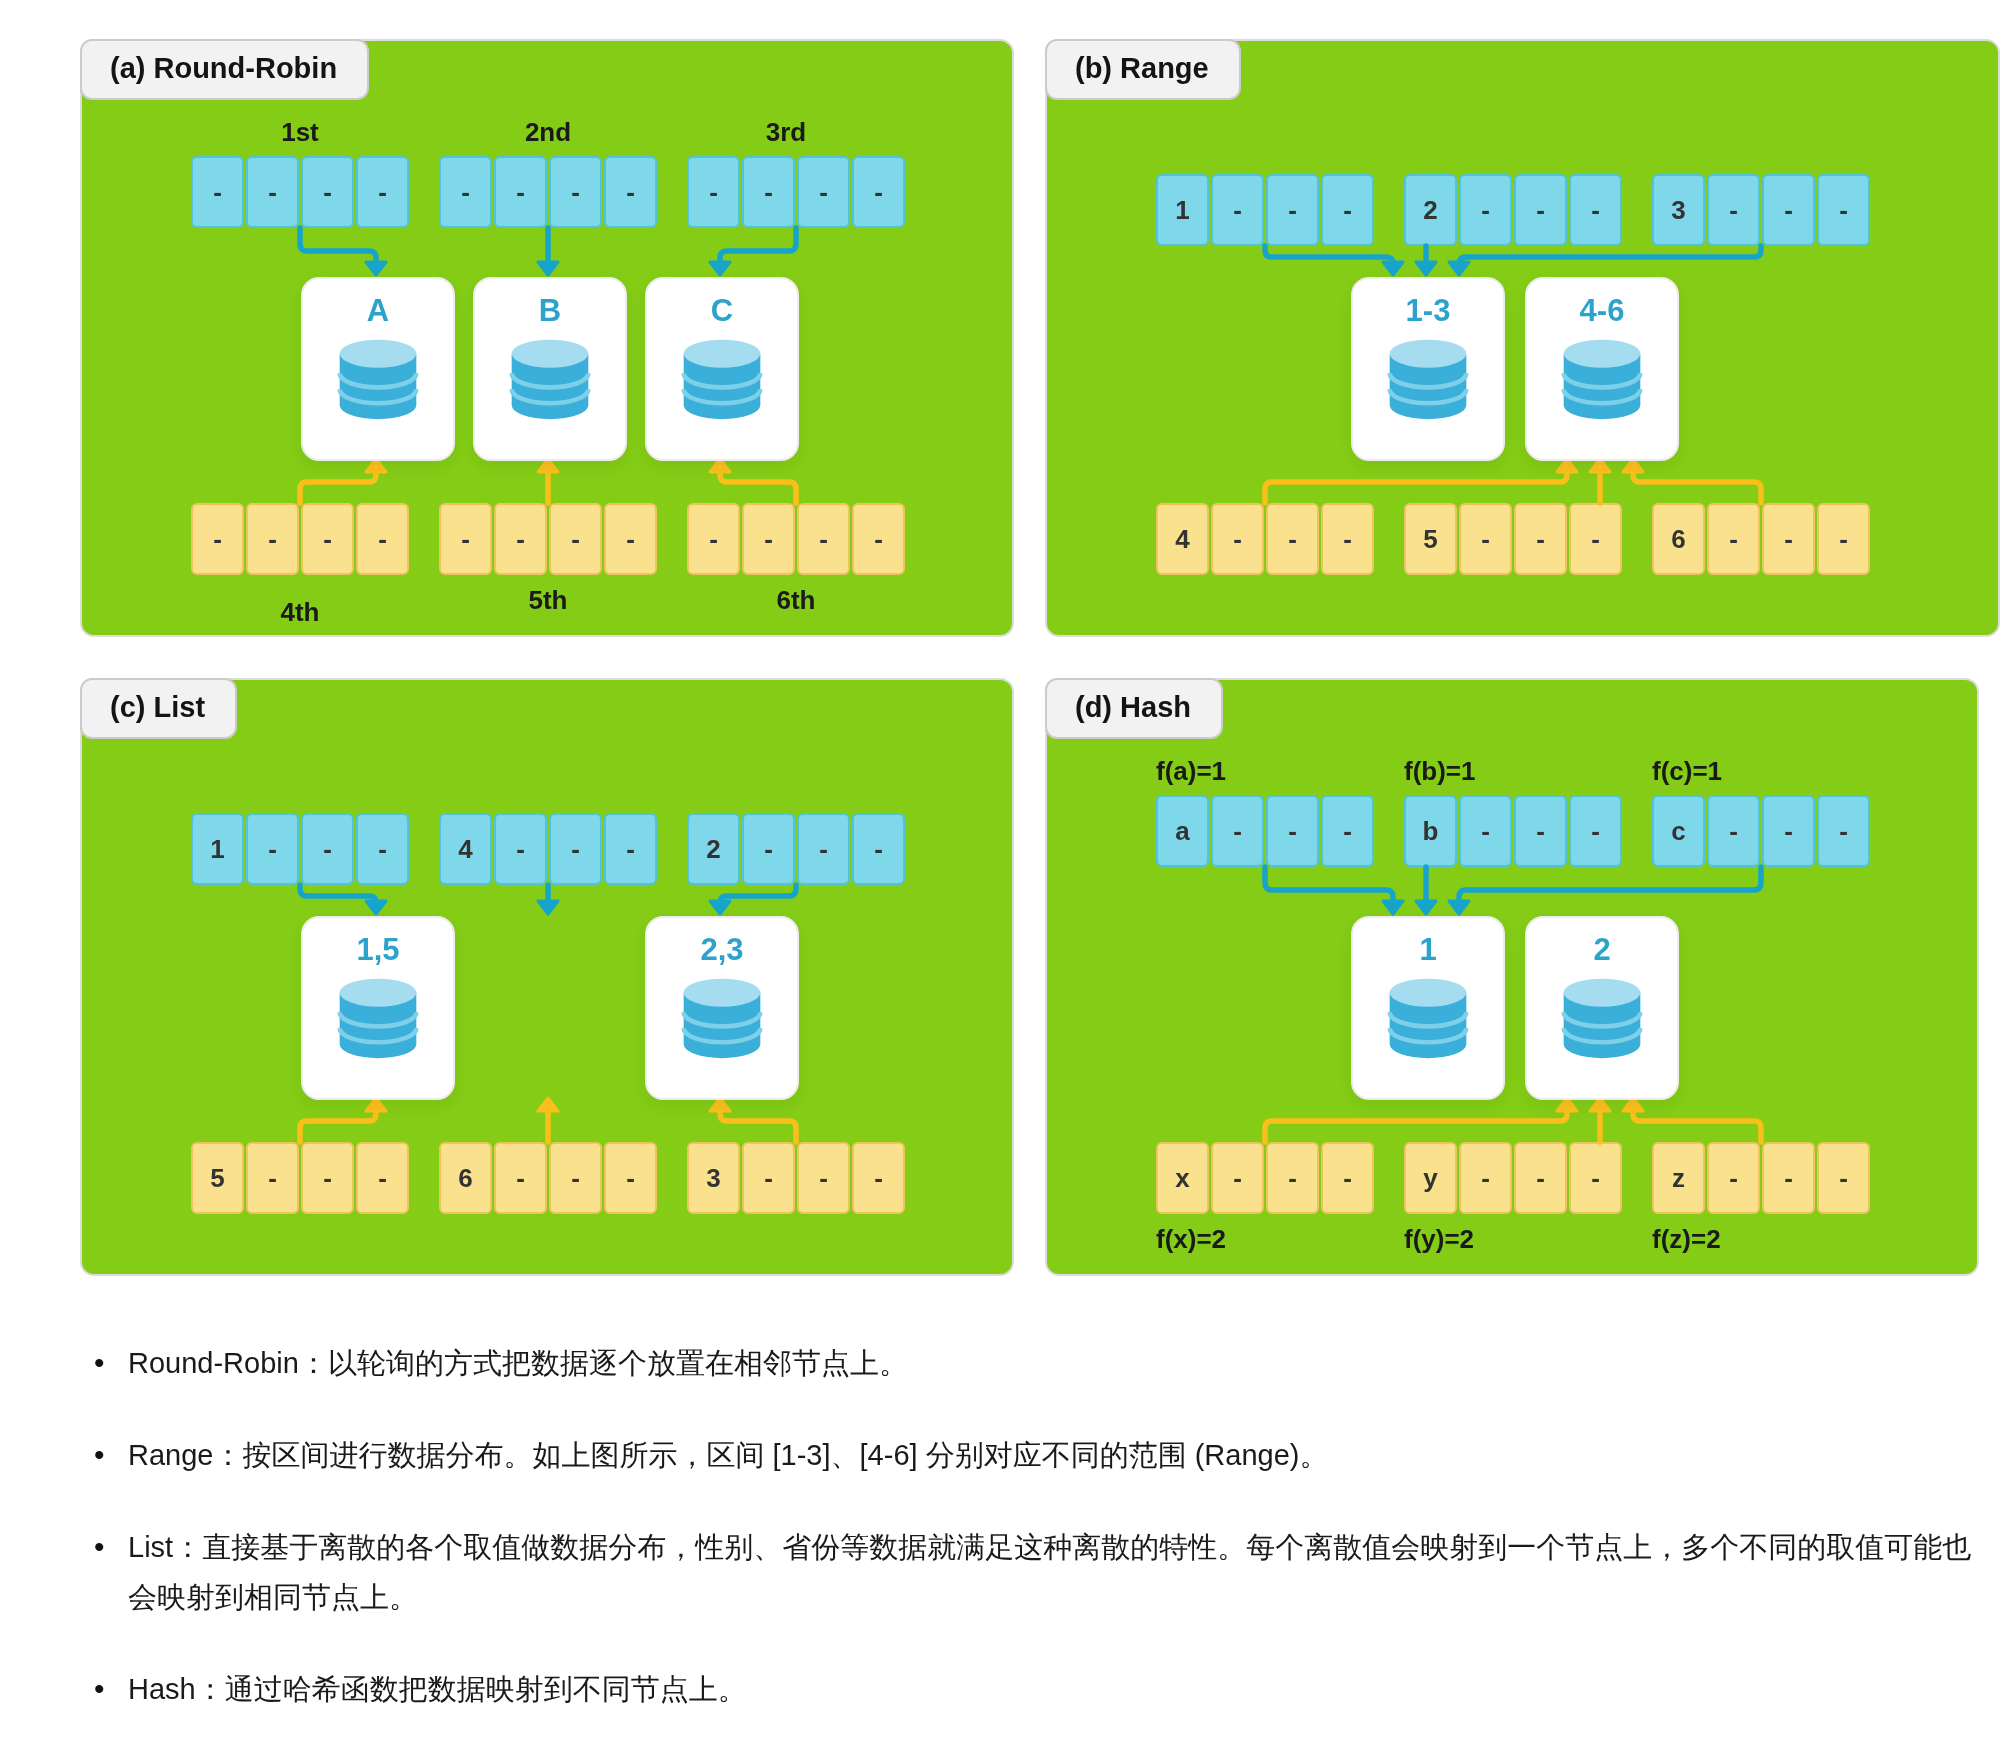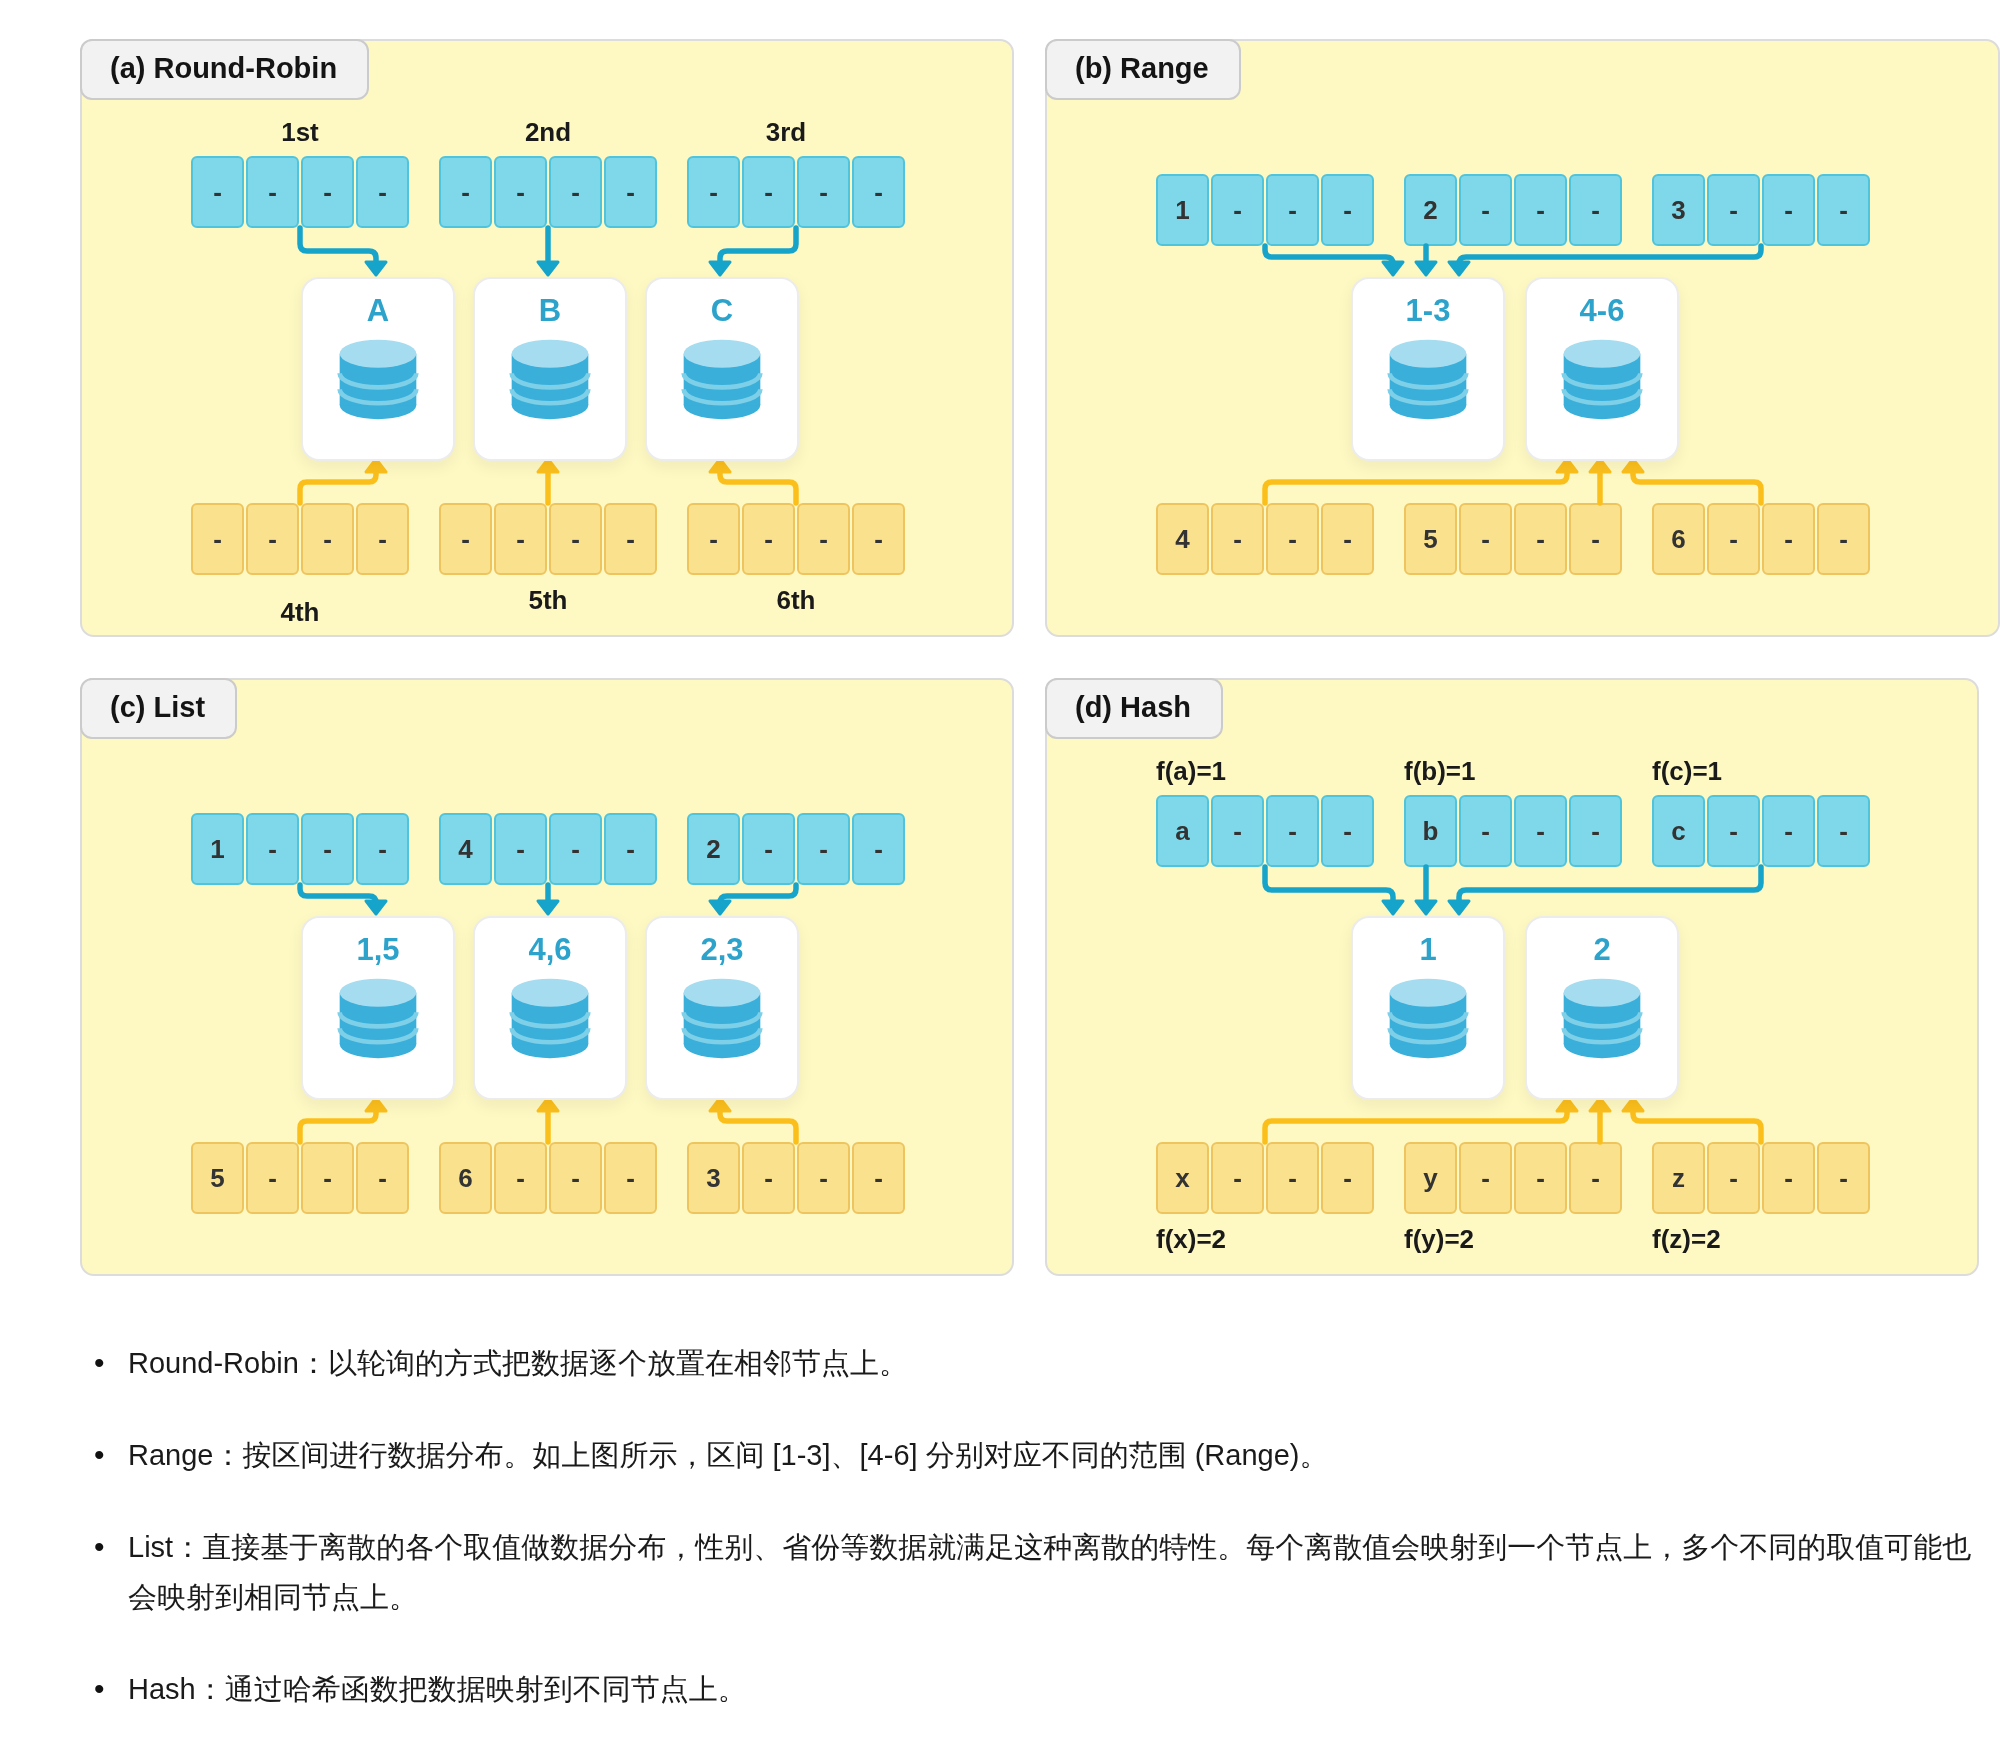--- a/index.html
+++ b/index.html
@@ -1,18 +1,18 @@
 <!DOCTYPE html>
 <html style="--blue-fill: #7FD8E9; --blue-border: #4FC4DC; --yellow-fill: #FAE18E; --yellow-border: #EEC45F; --node-label: #2DA3CB; --panel-border: #DCDCDC; --tab-bg: #F2F2F2; --tab-border: #CBCBCB;"><head>
 <meta charset="utf-8">
 <style>
   html,body{margin:0;padding:0;background:#fff;}
   .page{position:relative;width:2010px;height:1746px;background:#fff;overflow:hidden;
         font-family:"Liberation Sans","DejaVu Sans",sans-serif;}
-  .panel{position:absolute;width:930px;height:594px;background:#fef9c3;
+  .panel{position:absolute;width:930px;height:594px;background:#84cc16;
          border:2px solid var(--panel-border,#dcdcdc);border-radius:14px;}
   .tab{position:absolute;top:-2px;left:-2px;background:var(--tab-bg,#f2f2f2);
        border:2px solid var(--tab-border,#cbcbcb);border-radius:12px;
        padding:11px 30px 13px 28px;font-size:29px;font-weight:600;color:#141414;
        white-space:nowrap;z-index:3;}
   .col-label{position:absolute;width:218px;font-size:26px;font-weight:700;color:#1a1a1a;}
   .col-label.center{text-align:center;}
   .col-label.left{text-align:left;}
   .row{position:absolute;display:flex;gap:2px;}
   .cell{width:53px;height:72px;border-radius:6px;box-sizing:border-box;
@@ -239,30 +239,20 @@
       <div class="node" style="left:219px;top:236px;">
         <div class="node-label">1,5</div>
         <svg width="94" height="86" viewBox="0 0 100 92">
           <ellipse cx="50" cy="75" rx="41" ry="15" fill="#3AAFDA"></ellipse>
           <rect x="9" y="20" width="82" height="55" fill="#3AAFDA"></rect>
           <path d="M9,41 a41,15 0 0 0 82,0" fill="none" stroke="#7ECFE8" stroke-width="5"></path>
           <path d="M9,58 a41,15 0 0 0 82,0" fill="none" stroke="#7ECFE8" stroke-width="5"></path>
           <ellipse cx="50" cy="20" rx="41" ry="15" fill="#A5DCF0"></ellipse>
         </svg>
       </div>
-      <div class="node" style="left:391px;top:236px;">
-        <div class="node-label">4,6</div>
-        <svg width="94" height="86" viewBox="0 0 100 92">
-          <ellipse cx="50" cy="75" rx="41" ry="15" fill="#3AAFDA"></ellipse>
-          <rect x="9" y="20" width="82" height="55" fill="#3AAFDA"></rect>
-          <path d="M9,41 a41,15 0 0 0 82,0" fill="none" stroke="#7ECFE8" stroke-width="5"></path>
-          <path d="M9,58 a41,15 0 0 0 82,0" fill="none" stroke="#7ECFE8" stroke-width="5"></path>
-          <ellipse cx="50" cy="20" rx="41" ry="15" fill="#A5DCF0"></ellipse>
-        </svg>
-      </div>
       <div class="node" style="left:563px;top:236px;">
         <div class="node-label">2,3</div>
         <svg width="94" height="86" viewBox="0 0 100 92">
           <ellipse cx="50" cy="75" rx="41" ry="15" fill="#3AAFDA"></ellipse>
           <rect x="9" y="20" width="82" height="55" fill="#3AAFDA"></rect>
           <path d="M9,41 a41,15 0 0 0 82,0" fill="none" stroke="#7ECFE8" stroke-width="5"></path>
           <path d="M9,58 a41,15 0 0 0 82,0" fill="none" stroke="#7ECFE8" stroke-width="5"></path>
           <ellipse cx="50" cy="20" rx="41" ry="15" fill="#A5DCF0"></ellipse>
         </svg>
       </div>

